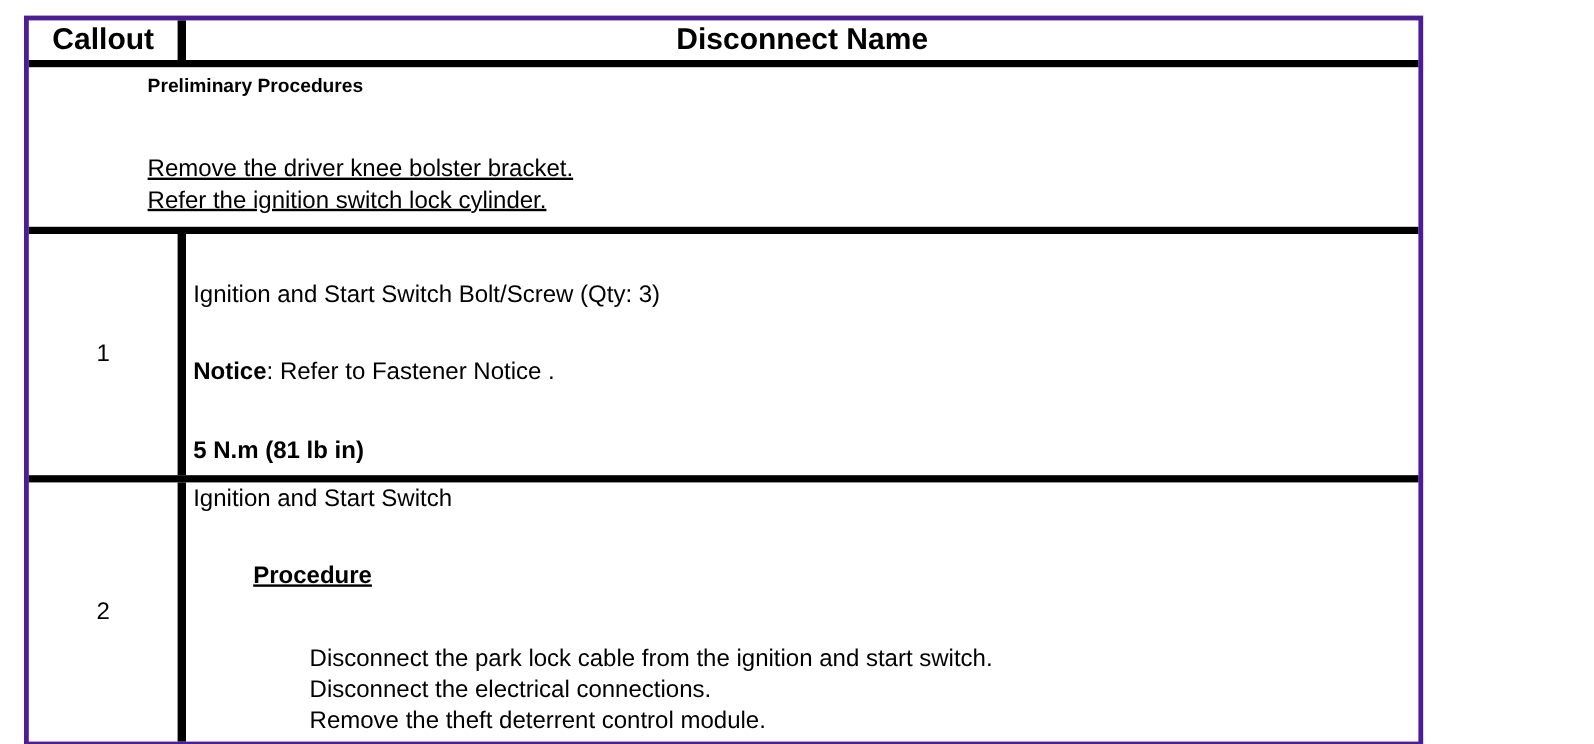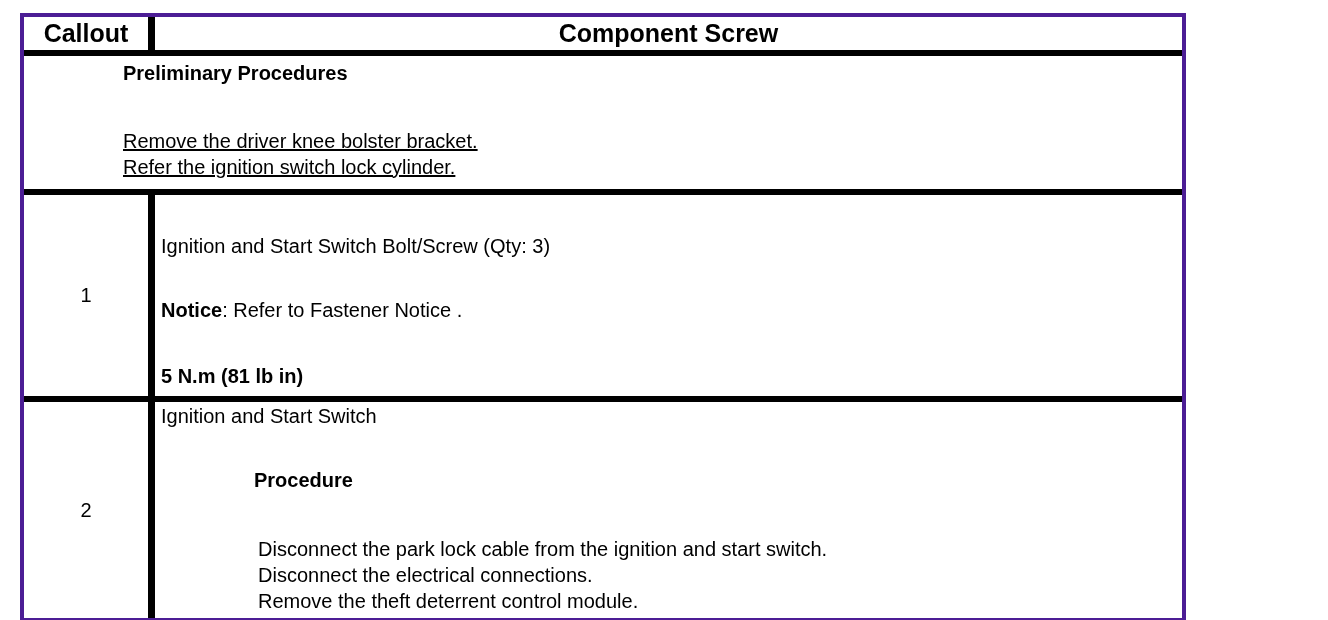--- a/index.html
+++ b/index.html
@@ -55,21 +55,21 @@
   
   .prelim-row {
     border-bottom: 6px solid #000000;
     box-sizing: border-box;
     padding: 4px 10px 9px 99px;
     font-size: 20px;
     line-height: 26px;
   }
   .prelim-title {
     font-weight: bold;
-    font-size: 20px;
+    font-size: 16px;
     line-height: 26px;
   }
   .prelim-steps {
     margin-top: 42px;
     text-decoration: underline;
   }
   .prelim-step {
     line-height: 26px;
     white-space: nowrap;
   }
@@ -101,40 +101,41 @@
   }
   .content-cell.row-2 {
     padding: 1px 10px 4px 6px;
   }
   .line { line-height: 26px; white-space: nowrap; }
   .notice-line { margin-top: 38px; }
   .notice-label { font-weight: bold; }
   .torque-line { margin-top: 40px; font-weight: bold; }
   .proc-heading {
     margin-top: 38px;
-    margin-left: 93px;
+    margin-left: 50px;
     font-weight: bold;
     line-height: 26px;
     white-space: nowrap;
+    text-decoration: underline;
   }
   .proc-steps {
     margin-top: 43px;
     margin-left: 97px;
   }
   .proc-step { line-height: 26px; white-space: nowrap; }
 </style>
 </head>
 <body>
 
 <div class="page">
   <div class="doc-table">
 
     <div class="hdr-row">
       <div class="hdr-callout">Callout</div>
-      <div class="hdr-component">Component Screw</div>
+      <div class="hdr-component">Disconnect Name</div>
     </div>
 
     <div class="prelim-row">
       <div class="prelim-title">Preliminary Procedures</div>
       <div class="prelim-steps">
         <div class="prelim-step">Remove the driver knee bolster bracket.</div>
         <div class="prelim-step">Refer the ignition switch lock cylinder.</div>
       </div>
     </div>
 

